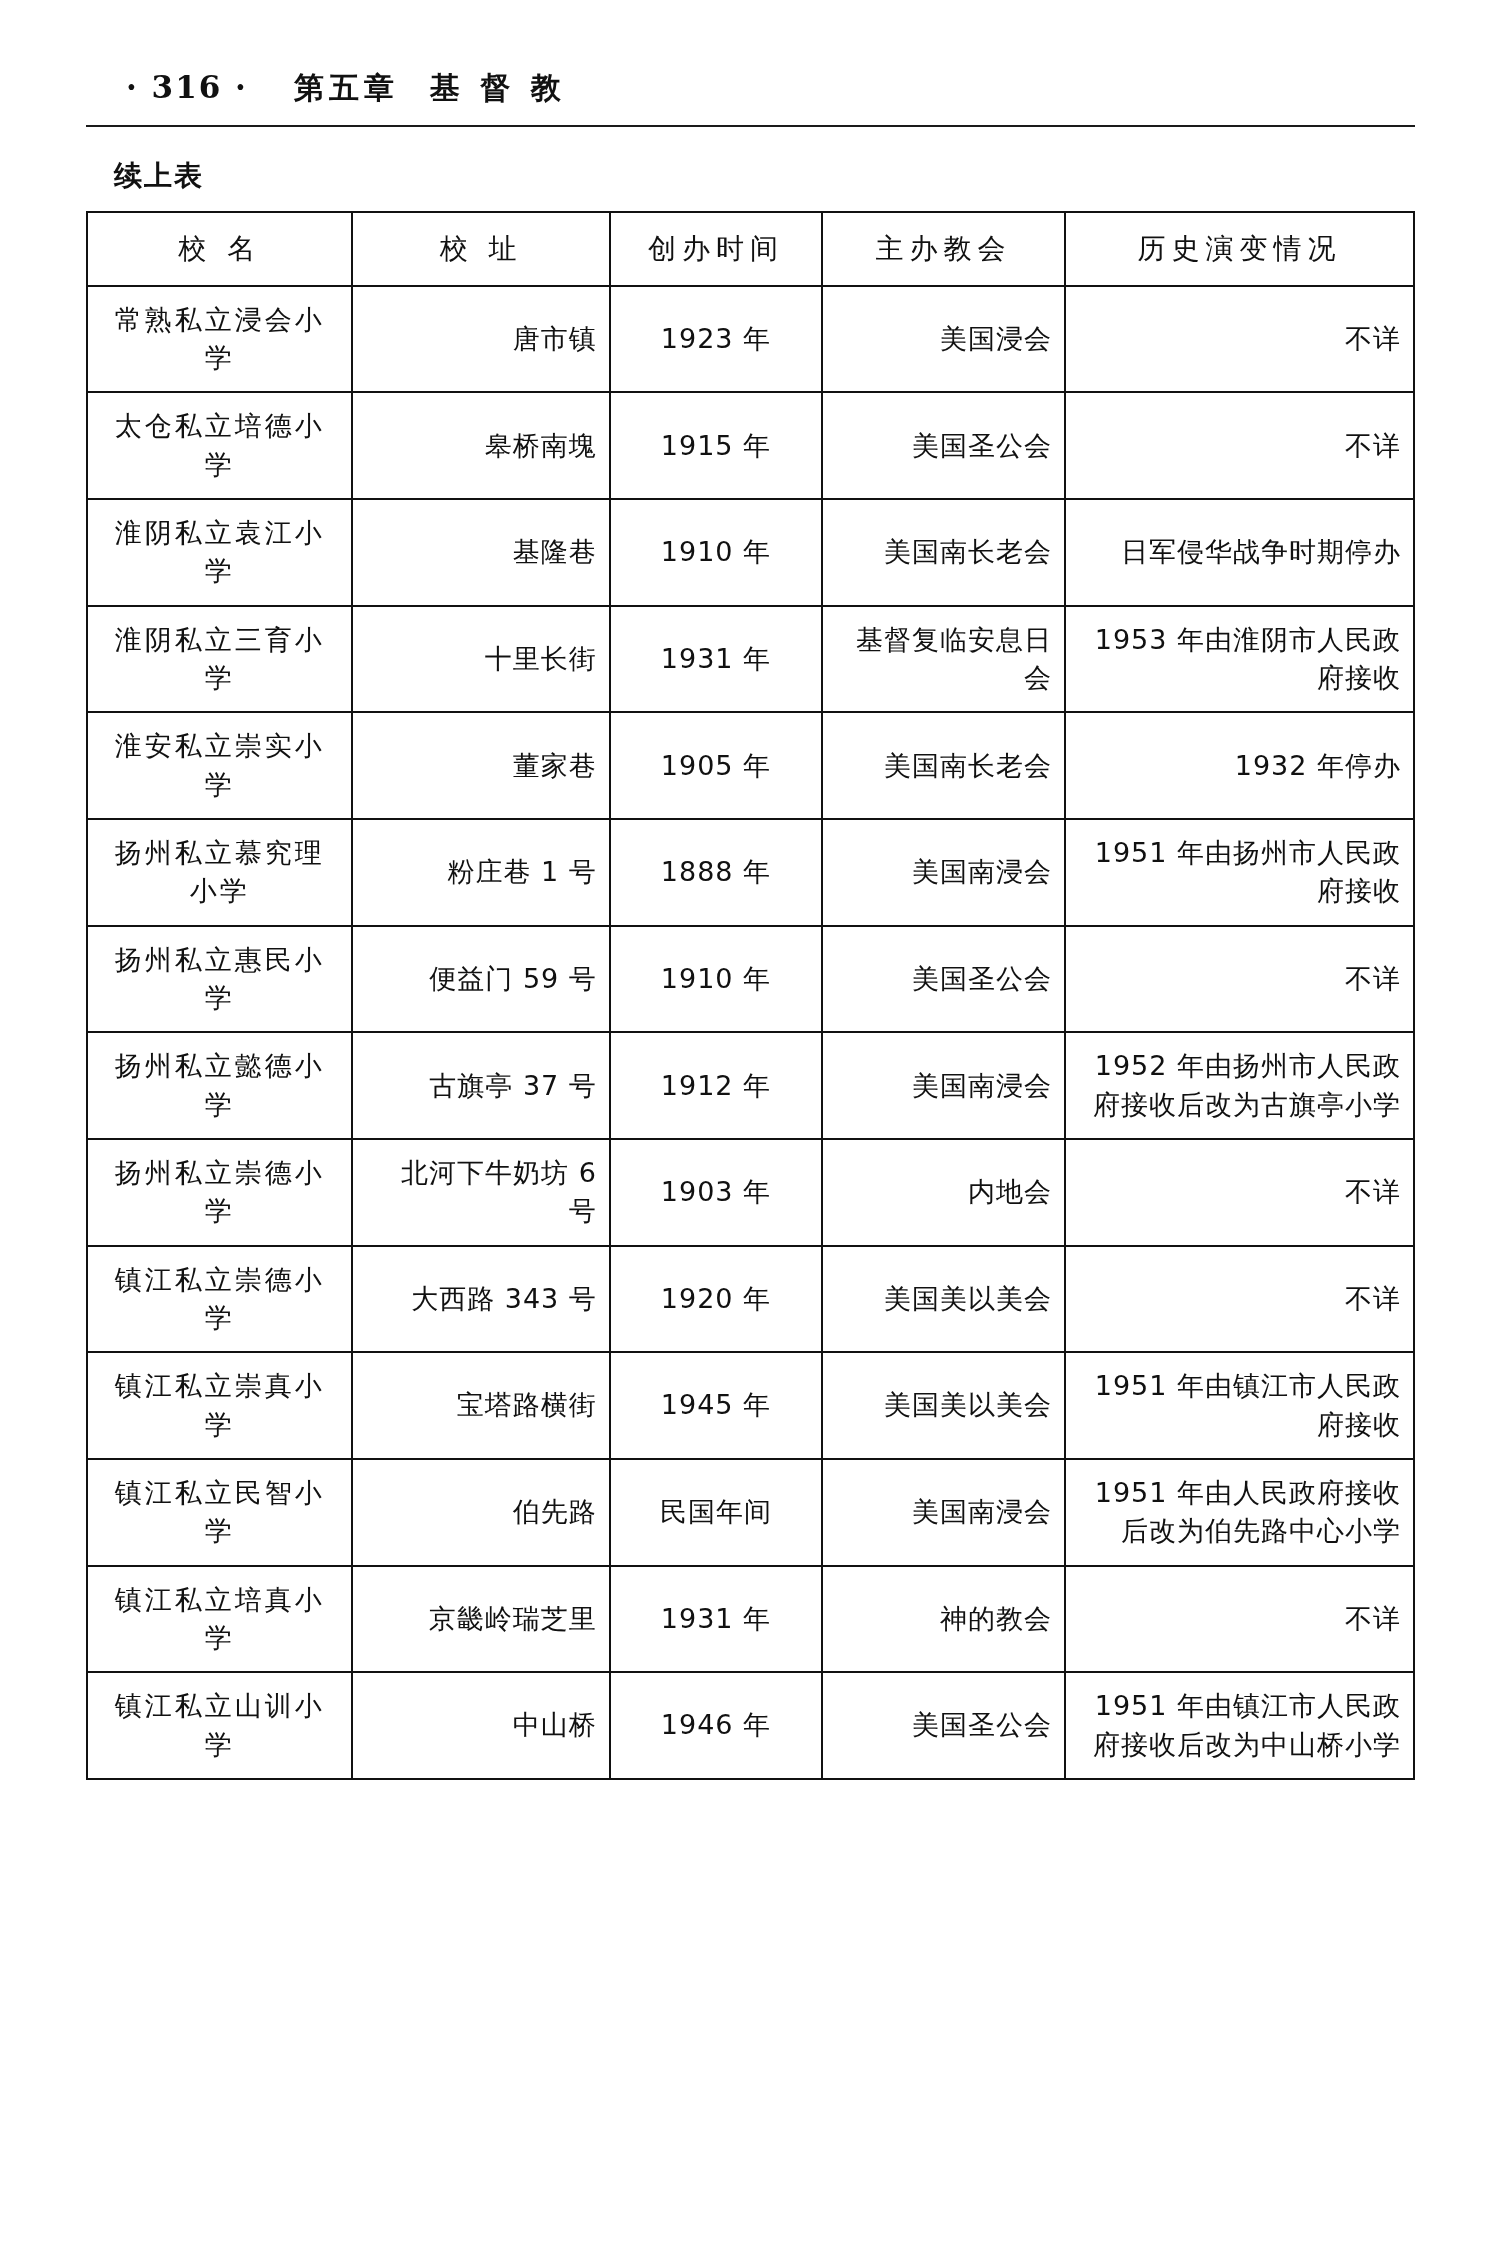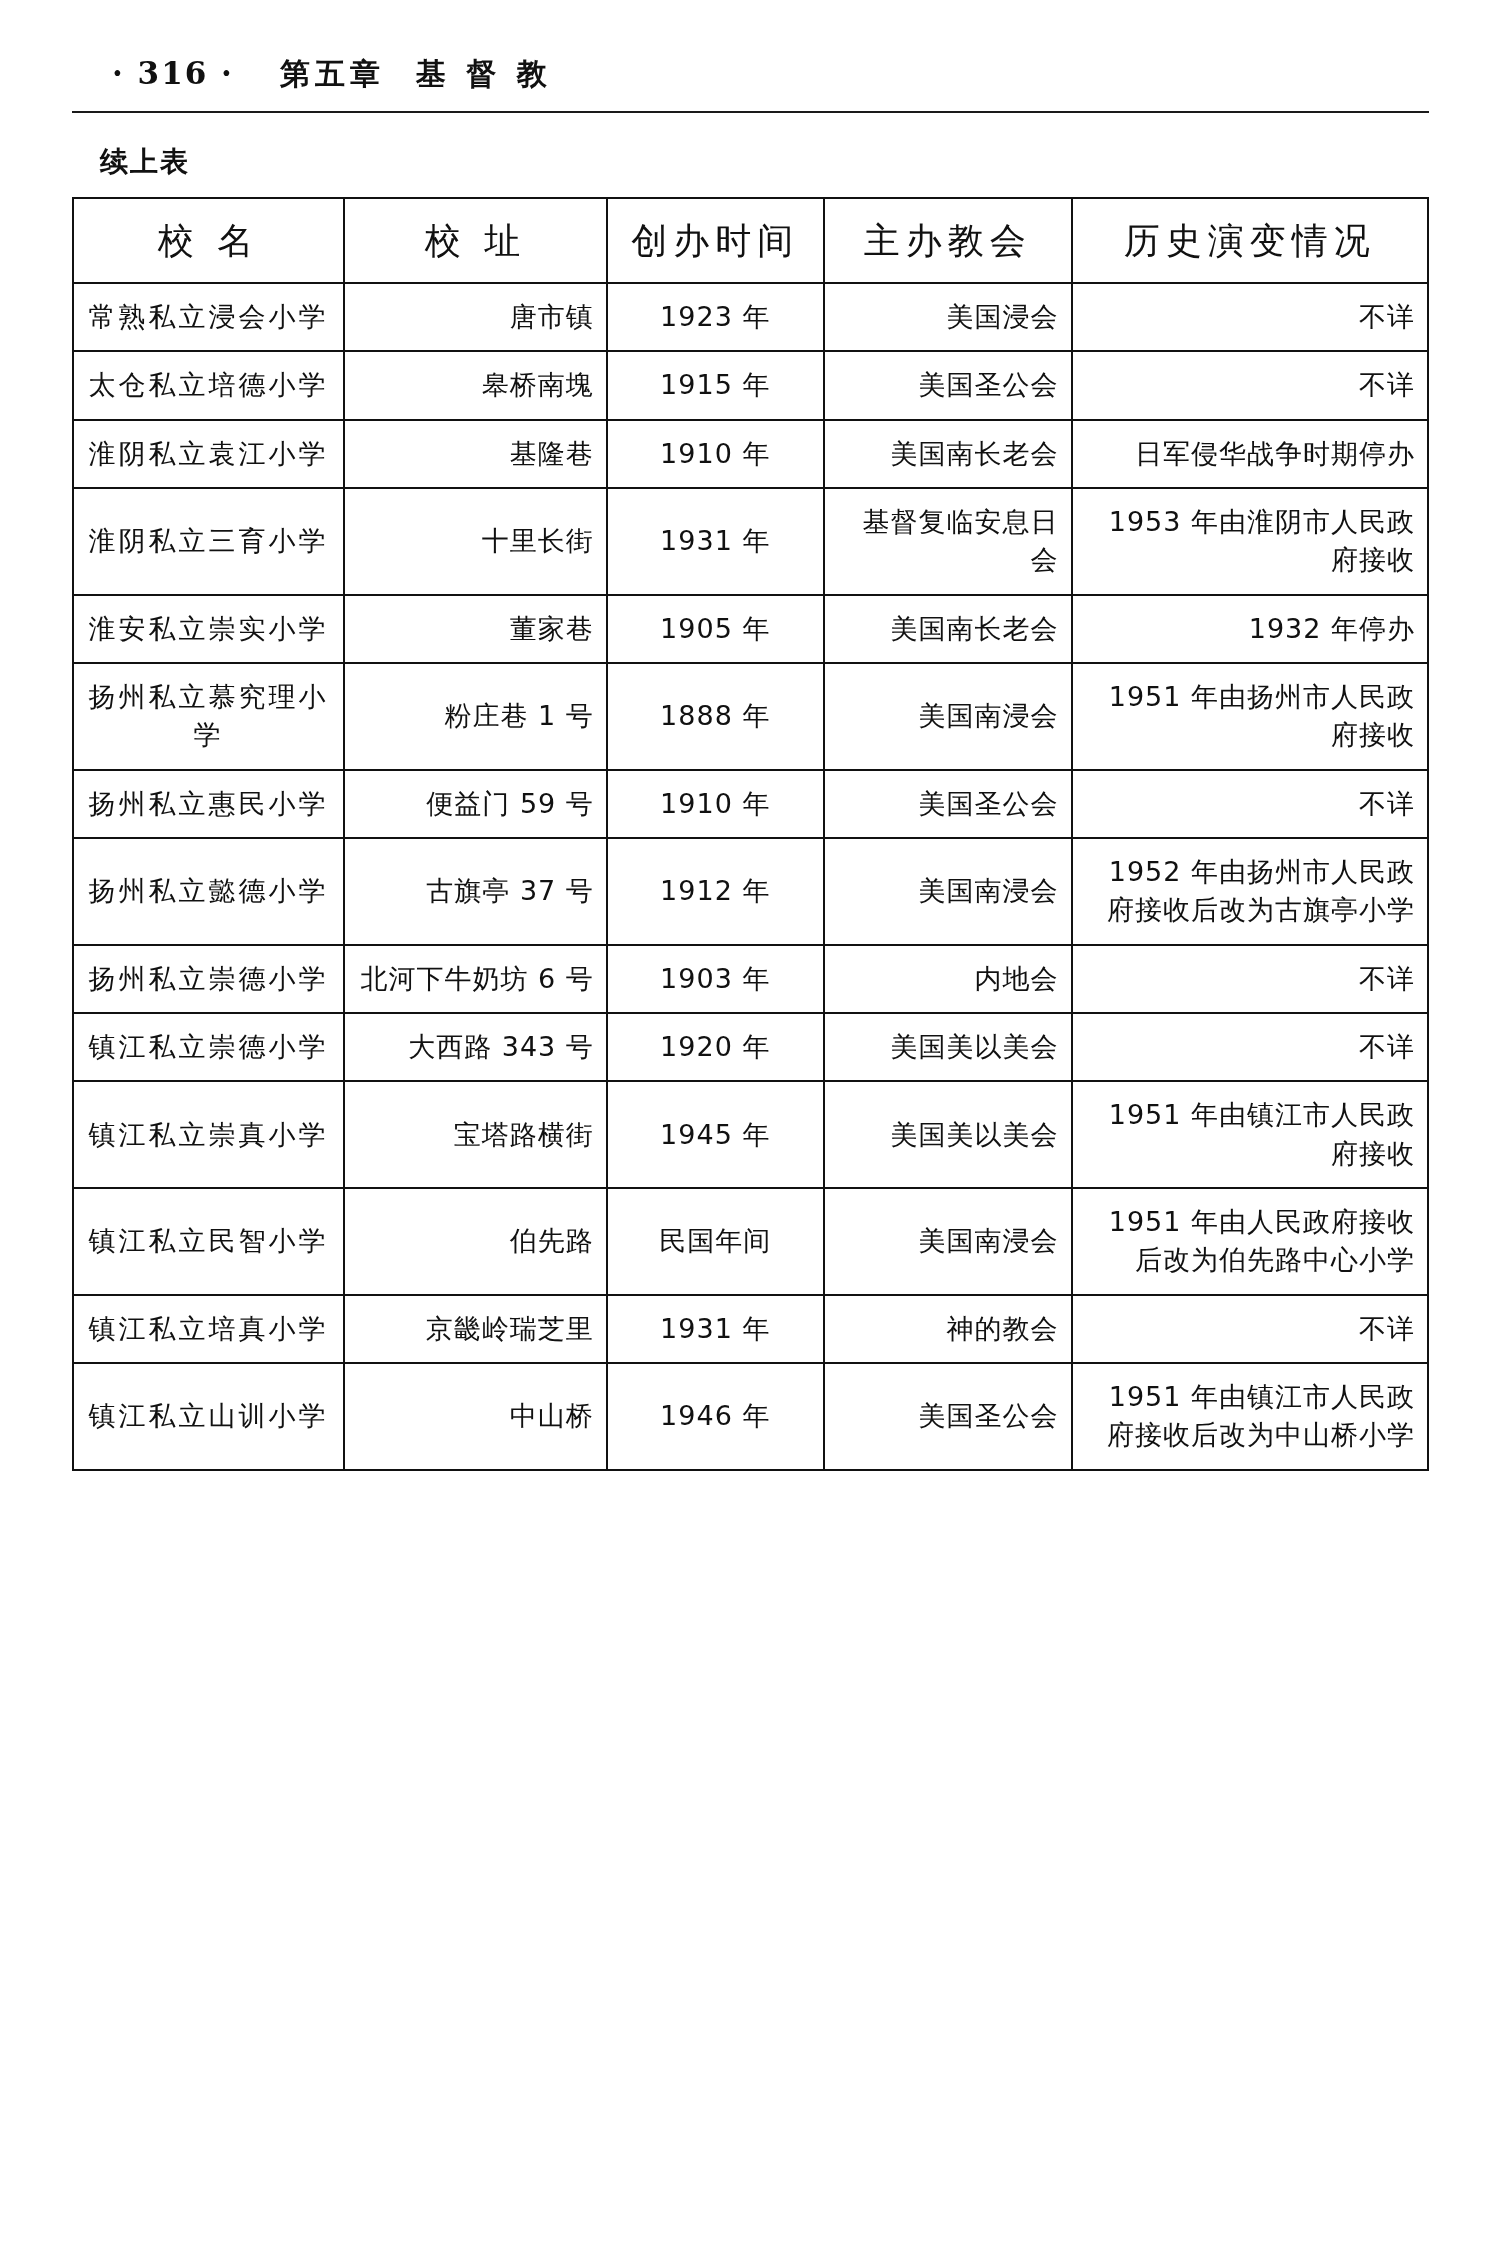--- a/index.html
+++ b/index.html
@@ -12,21 +12,21 @@
     min-height: 2254px;
     font-family: "DejaVu Sans", "Liberation Sans", sans-serif;
     color: #111111;
     -webkit-font-smoothing: none;
   }
   .page {
     position: relative;
     width: 1501px;
     min-height: 2254px;
     box-sizing: border-box;
-    padding: 2px;
+    padding: 16px;
   }
   
   .header {
     display: flex;
     align-items: baseline;
     padding: 52px 0 0 110px;
     font-size: 31px;
     letter-spacing: 1px;
   }
   .header .folio {
@@ -69,21 +69,21 @@
     vertical-align: middle;
     font-size: 27px;
     line-height: 1.42;
     font-weight: 500;
   }
   table.doc-table thead th {
     text-align: center;
     font-weight: 500;
     letter-spacing: 6px;
     padding: 16px 6px;
-    font-size: 36px;
+    font-size: 28px;
   }
   col.c0 { width: 20.0%; }
   col.c1 { width: 19.4%; }
   col.c2 { width: 16.0%; }
   col.c3 { width: 18.3%; }
   col.c4 { width: 26.3%; }
 
   td.c-name {
     text-align: center;
     letter-spacing: 3px;

